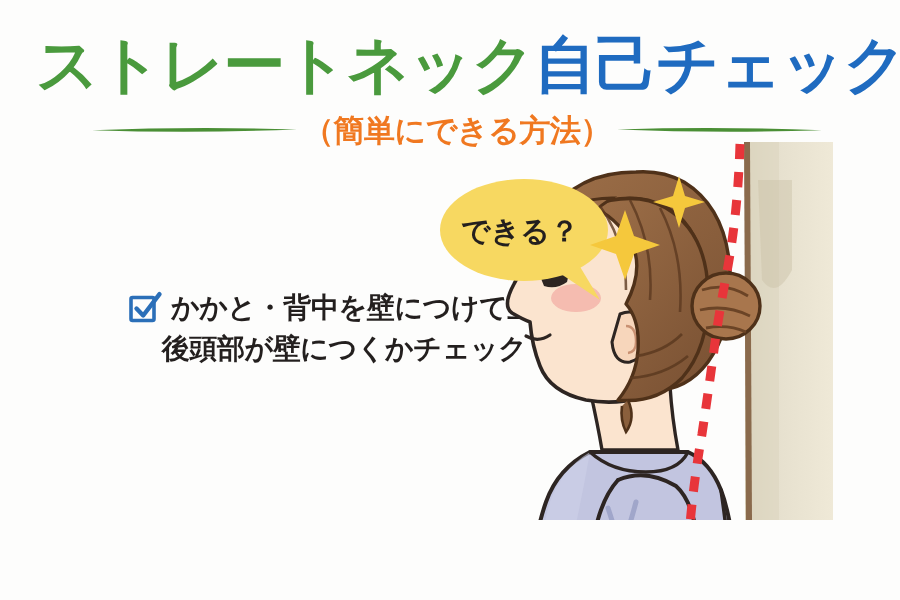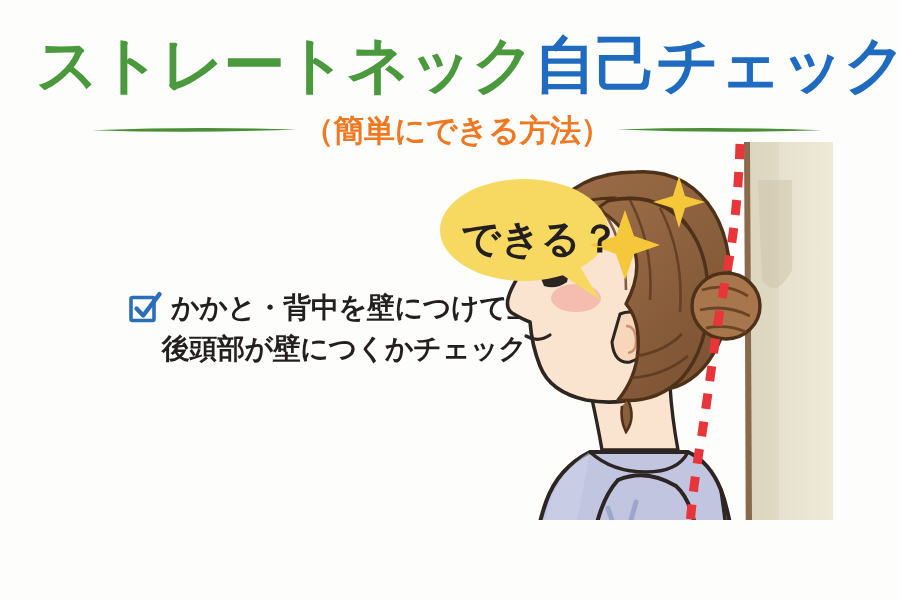--- a/index.html
+++ b/index.html
@@ -51,21 +51,21 @@
     font-family:"DejaVu Sans","Liberation Sans",sans-serif;
   }
   .line2{text-align:right;padding-right:4px;}
 
   
   #illus{position:absolute;left:440px;top:150px;width:380px;height:400px;}
   #illus svg{display:block;width:380px;height:400px;overflow:visible;}
 
   .bubble-text{
     position:absolute;left:461px;top:212px;
-    color:#231f1e;font-size:39px;font-weight:bold;letter-spacing:0px;
+    color:#231f1e;font-size:29px;font-weight:bold;letter-spacing:0px;
     font-family:"DejaVu Sans","Liberation Sans",sans-serif;
     white-space:nowrap;
   }
 </style>
 </head>
 <body>
 
 <div id="stage">
 
   <div class="title-row">

